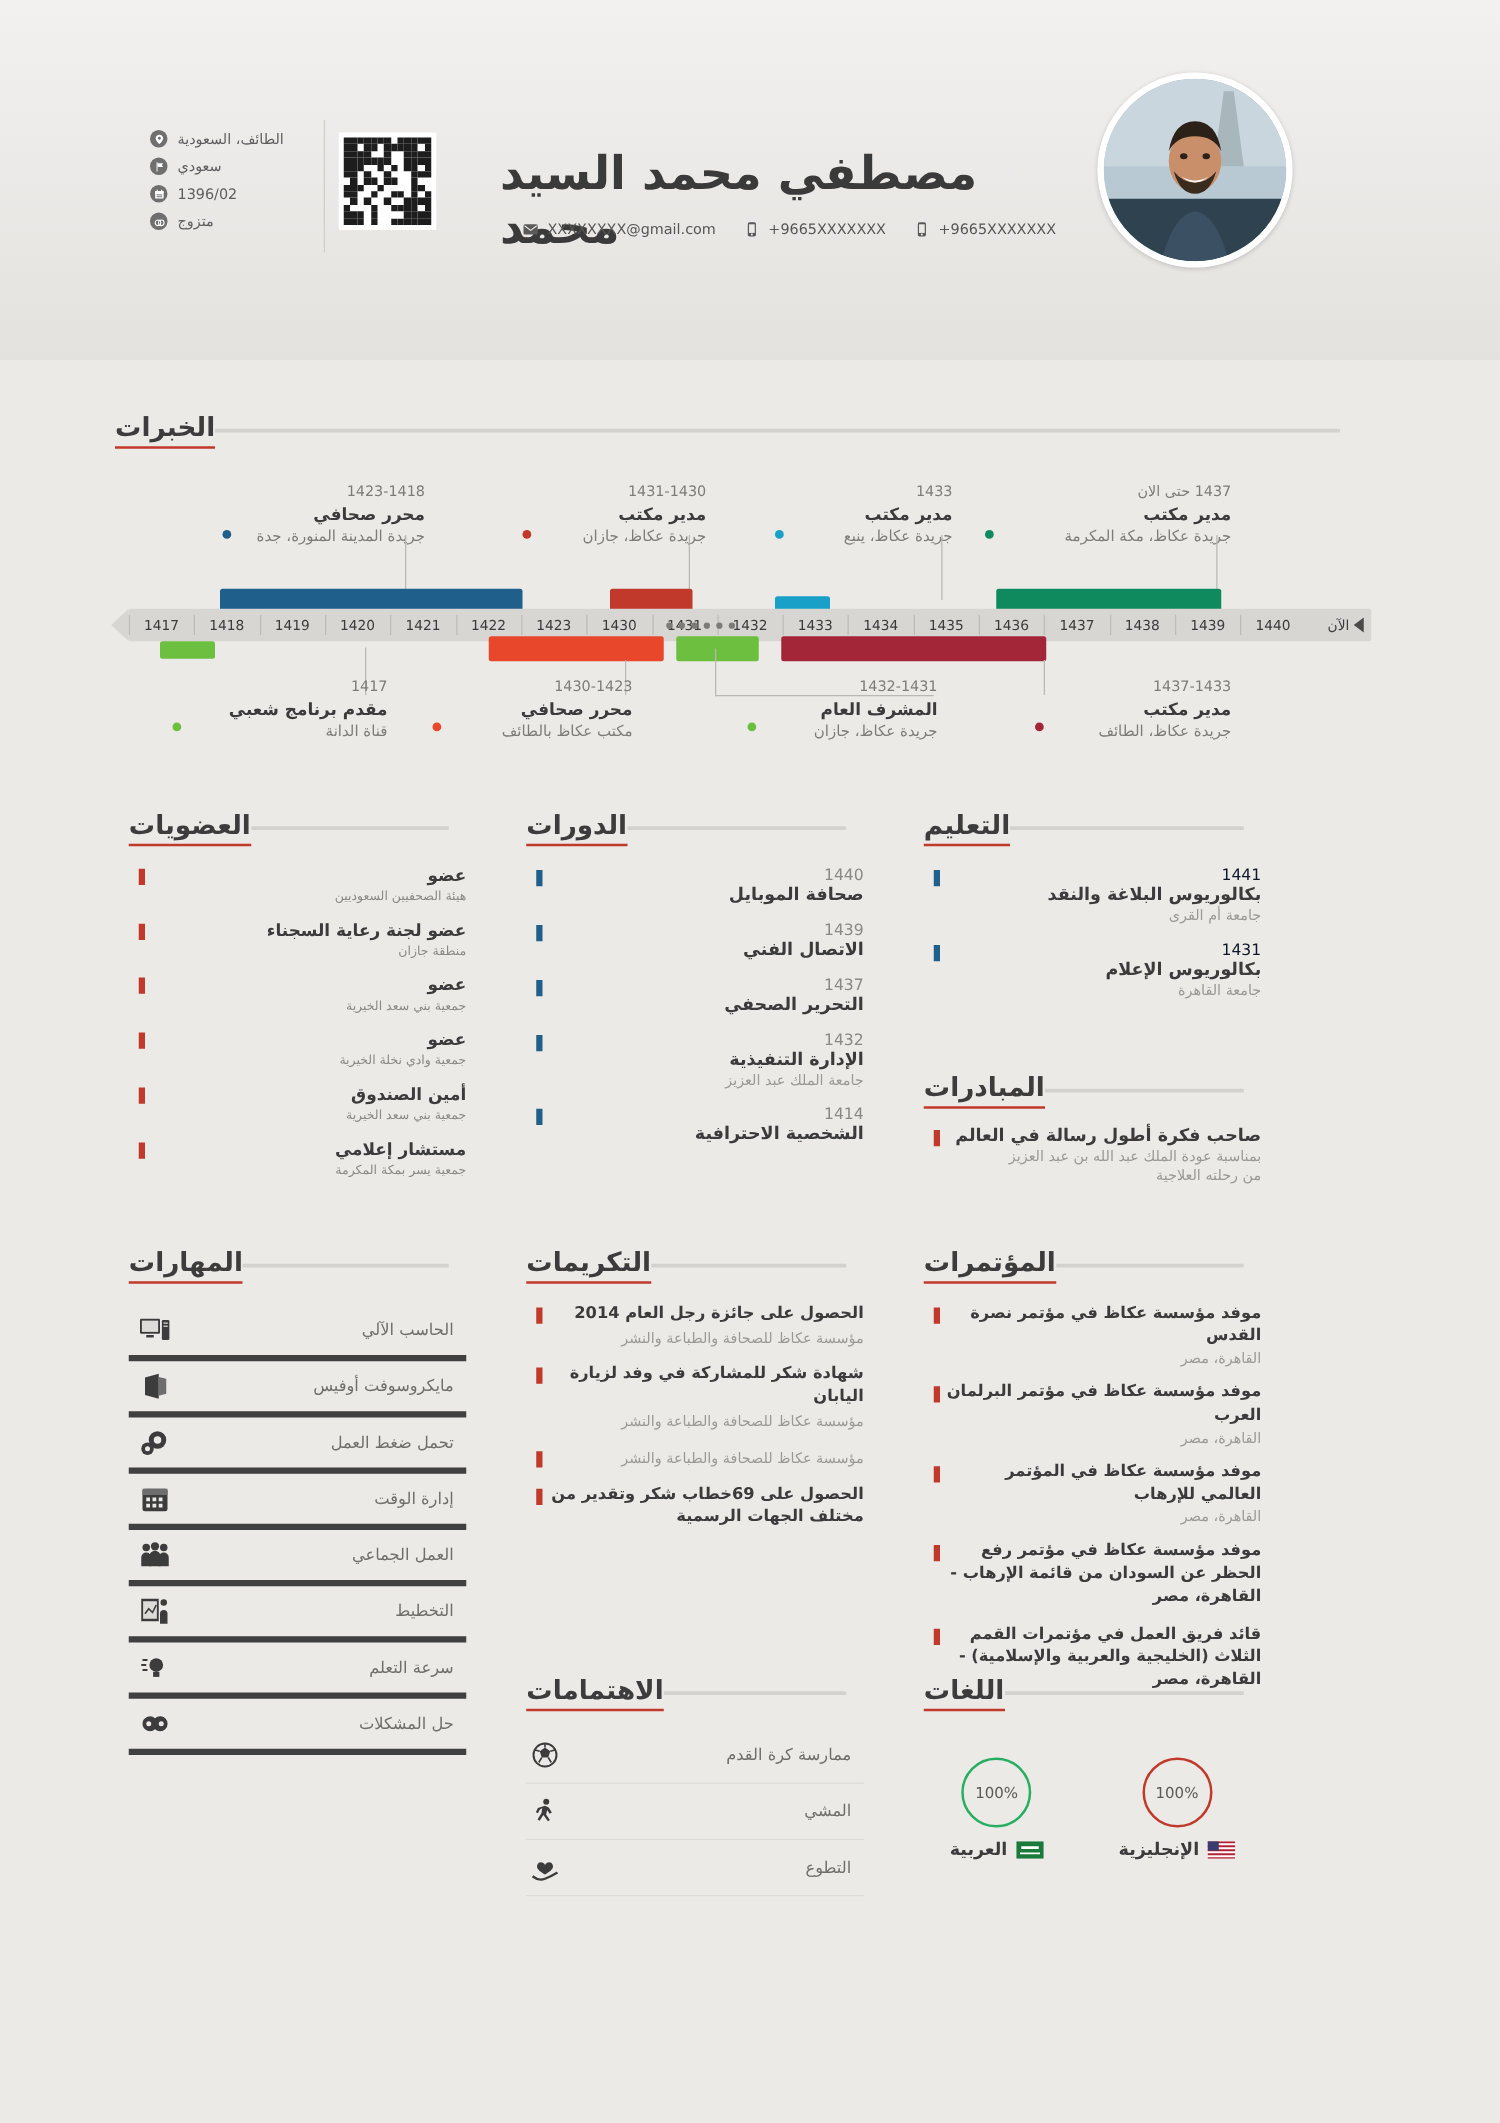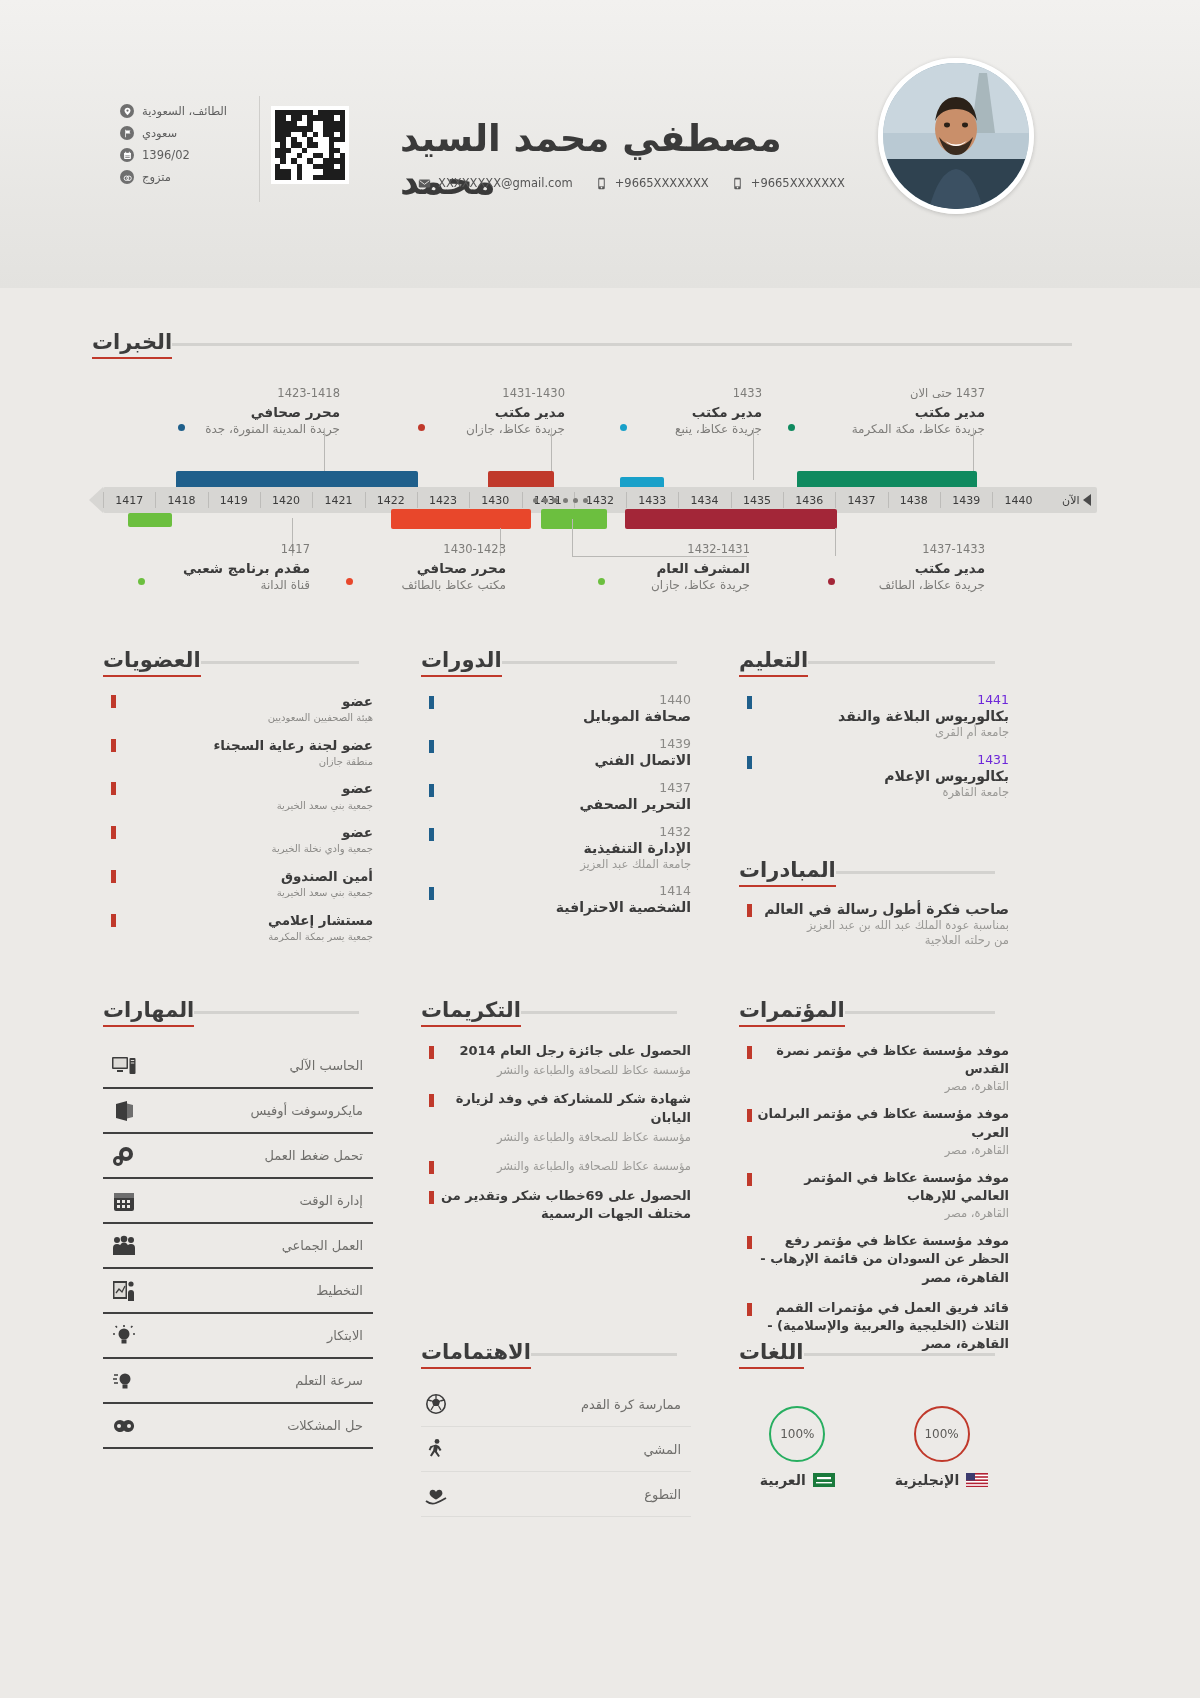--- a/index.html
+++ b/index.html
@@ -92,32 +92,32 @@
   
   .col { position:absolute; }
   .item { display:flex; flex-direction:row-reverse; align-items:flex-start; margin-bottom:11px; }
   .sq { width:5px; height:13px; margin-left:8px; margin-top:3px; flex:none; }
   .item .body { text-align:right; }
   .item .t1 { font-size:13.5px; font-weight:bold; color:#3b3b3b; line-height:1.35; }
   .item .t2 { font-size:10px; color:#8a8986; line-height:1.35; margin-top:1px; }
 
   .ed-item { text-align:right; margin-bottom:13px; display:flex; flex-direction:row-reverse; }
   .ed-item .sq { margin-top:4px; }
-  .ed-item .yr { font-size:12.5px; color:#6d28d9; }
+  .ed-item .yr { font-size:12.5px; color:#0f172a; }
   .ed-item .nm { font-size:14px; font-weight:bold; color:#3b3b3b; margin-top:1px; }
   .ed-item .un { font-size:11.5px; color:#9a9996; margin-top:1px; }
 
   .course { text-align:right; margin-bottom:12px; display:flex; flex-direction:row-reverse; }
   .course .sq { margin-top:4px; }
   .course .yr { font-size:12.5px; color:#8a8986; }
   .course .nm { font-size:14px; font-weight:bold; color:#3b3b3b; margin-top:1px; }
   .course .un { font-size:11.5px; color:#9a9996; margin-top:1px; }
 
   
-  .skill { display:flex; flex-direction:row-reverse; align-items:center; height:45px; border-bottom:2px solid #404040; }
+  .skill { display:flex; flex-direction:row-reverse; align-items:center; height:45px; border-bottom:5px solid #404040; }
   .skill .ico { width:34px; height:30px; display:flex; align-items:center; justify-content:center; color:#3c3c3c; flex:none; margin-left:4px;}
   .skill .nm { flex:1; text-align:right; font-size:13px; color:#6f6e6b; padding-right:10px; }
 
   
   .interest { display:flex; flex-direction:row-reverse; align-items:center; height:45px; border-bottom:1px solid #dddcd9; }
   .interest .ico { width:30px; height:28px; display:flex; align-items:center; justify-content:center; color:#3c3c3c; flex:none; }
   .interest .nm { flex:1; text-align:right; font-size:13px; color:#6f6e6b; padding-right:10px; }
 
   
   .langs { display:flex; flex-direction:row-reverse; justify-content:center; gap:60px; margin-top:26px; }
@@ -898,36 +898,20 @@
             <path d="M4 14 l3 -4 l3 3 l3 -6" stroke="#3c3c3c" stroke-width="1.3" fill="none"></path>
             <circle cx="19" cy="5" r="2.6" fill="#3c3c3c"></circle>
             <path d="M16 22 v-8 a3 3 0 0 1 6 0 v8z" fill="#3c3c3c"></path>
           </svg>
         </span>
         <span class="nm">التخطيط</span>
       </div>
       <div class="skill">
         <span class="ico">
           <svg width="24" height="24" viewBox="0 0 24 24">
-            <circle cx="12" cy="10" r="5.5" fill="#3c3c3c"></circle>
-            <rect x="9.5" y="15.5" width="5" height="4" fill="#3c3c3c"></rect>
-            <g stroke="#3c3c3c" stroke-width="1.6">
-              <line x1="12" y1="1" x2="12" y2="3"></line>
-              <line x1="3" y1="10" x2="1" y2="10"></line>
-              <line x1="23" y1="10" x2="21" y2="10"></line>
-              <line x1="5" y1="3.5" x2="3.6" y2="2"></line>
-              <line x1="19" y1="3.5" x2="20.4" y2="2"></line>
-            </g>
-          </svg>
-        </span>
-        <span class="nm">الابتكار</span>
-      </div>
-      <div class="skill">
-        <span class="ico">
-          <svg width="24" height="24" viewBox="0 0 24 24">
             <circle cx="13" cy="10" r="5.5" fill="#3c3c3c"></circle>
             <rect x="10.5" y="15.5" width="5" height="4" fill="#3c3c3c"></rect>
             <g stroke="#3c3c3c" stroke-width="1.5">
               <line x1="2" y1="6" x2="6" y2="6"></line>
               <line x1="1" y1="10" x2="5" y2="10"></line>
               <line x1="2" y1="14" x2="6" y2="14"></line>
             </g>
           </svg>
         </span>
         <span class="nm">سرعة التعلم</span>

